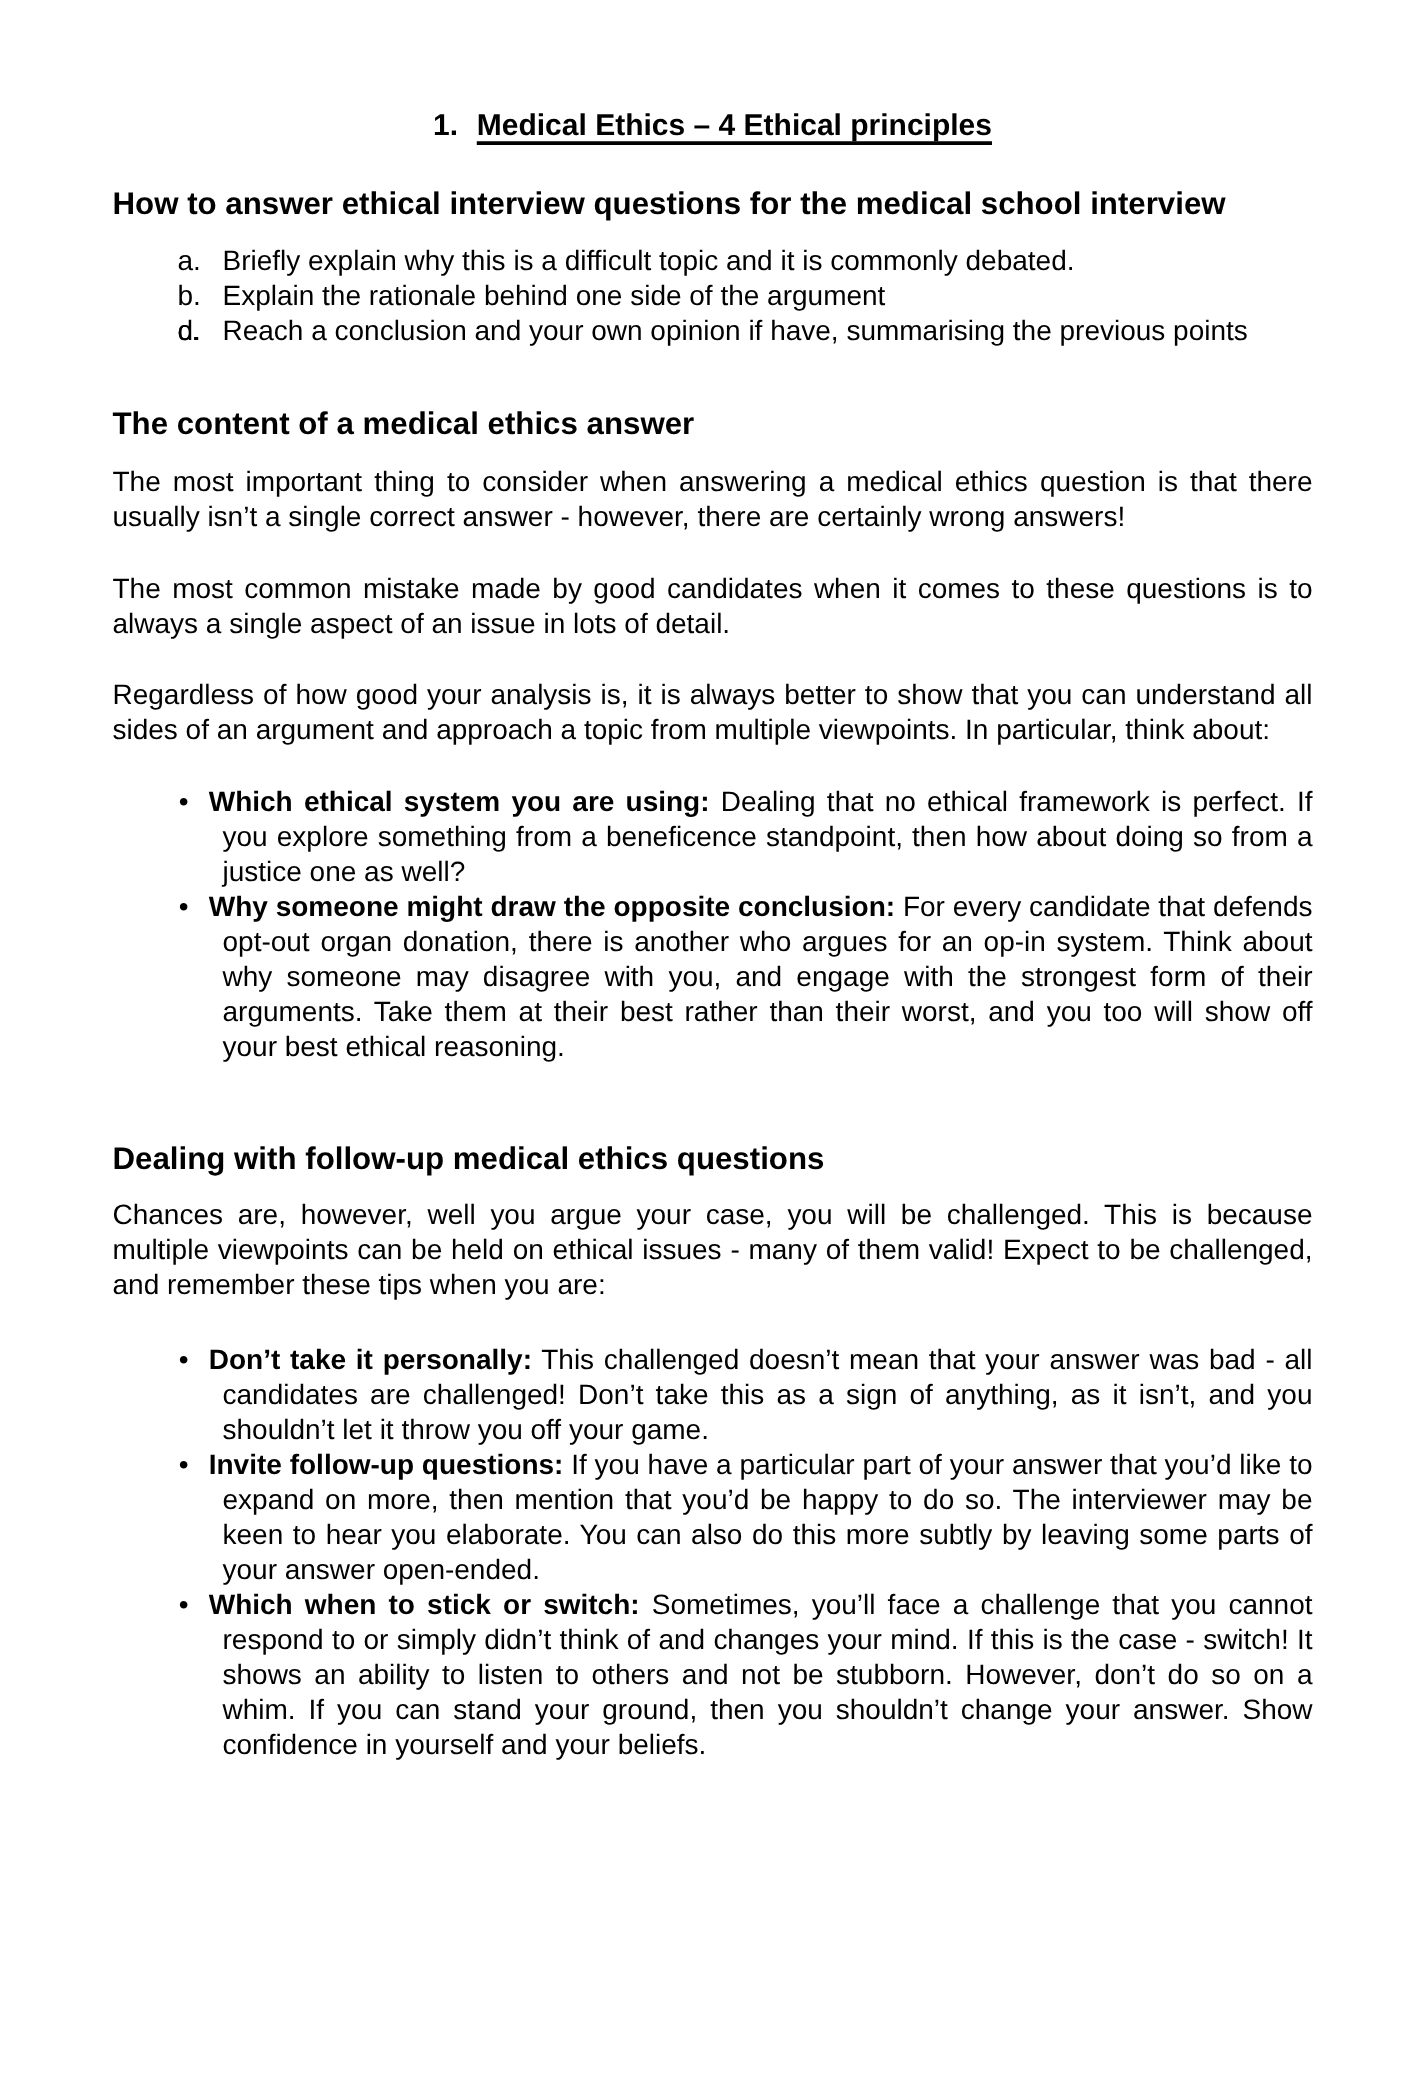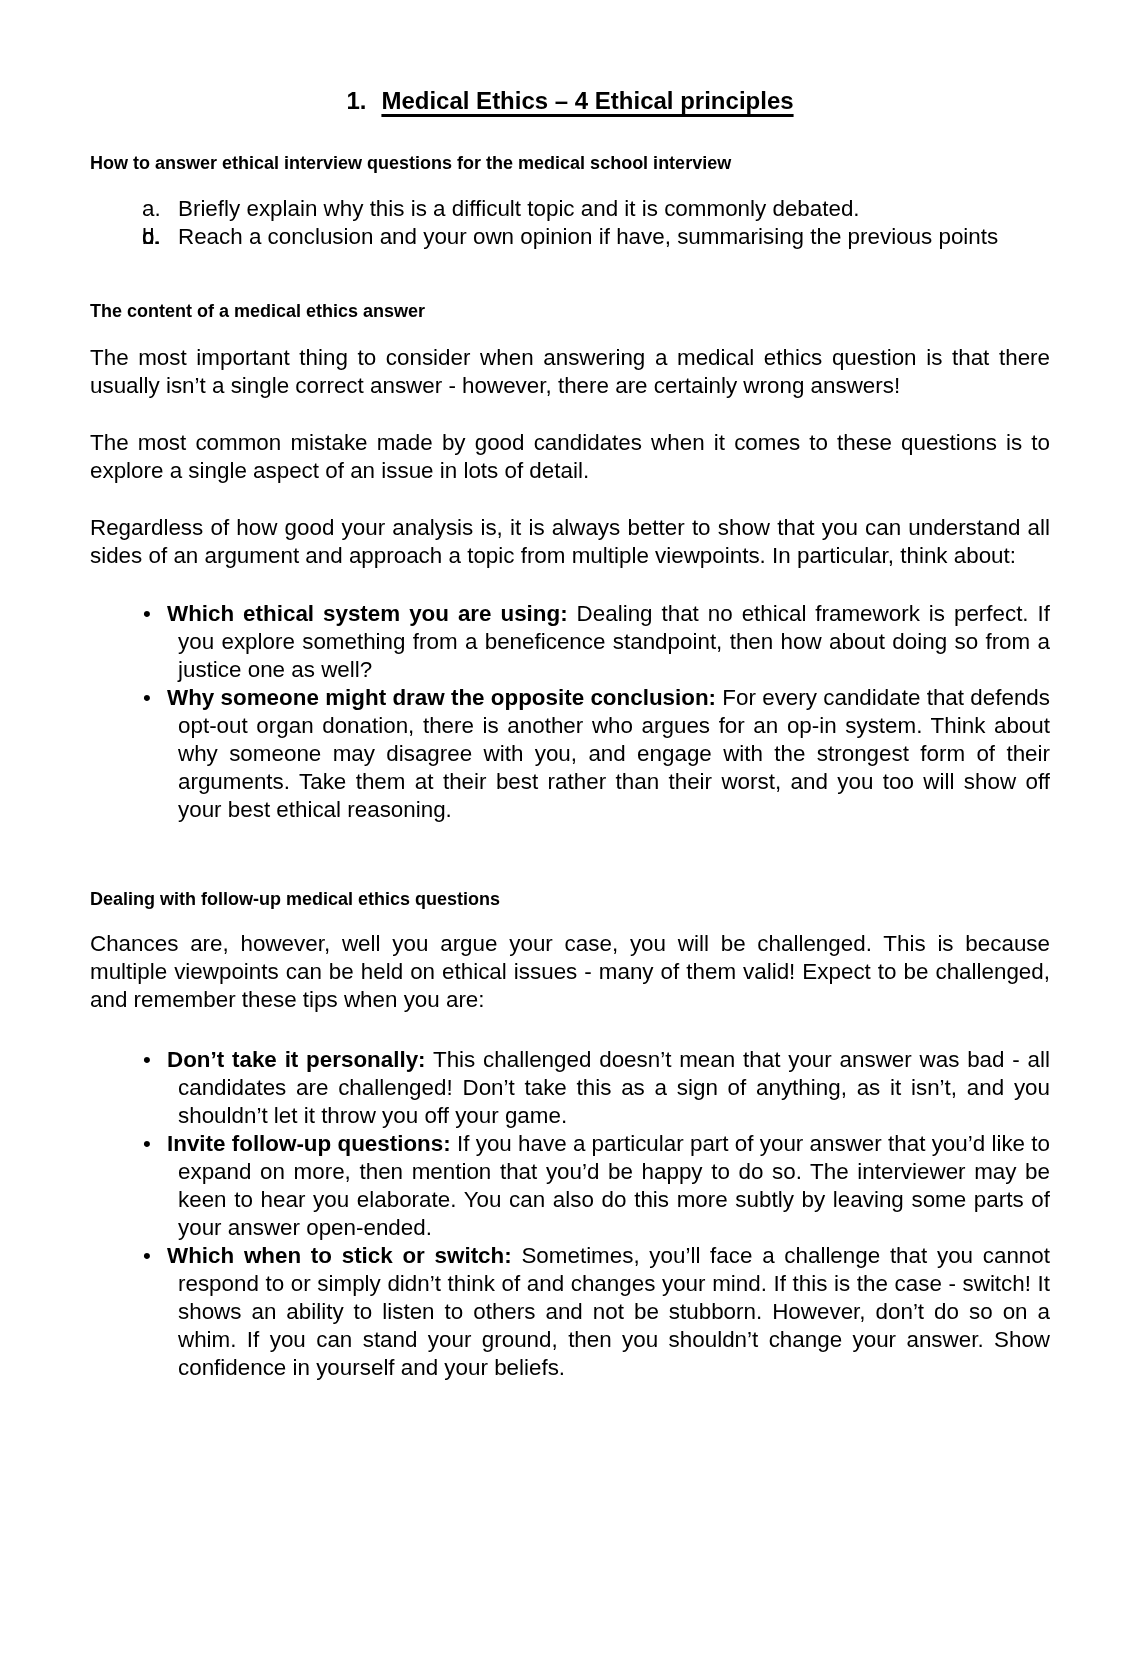--- a/index.html
+++ b/index.html
@@ -26,21 +26,21 @@
     white-space: nowrap;
   }
   .title-text {
     text-decoration: underline;
     text-decoration-thickness: 2.5px;
     text-underline-offset: 5px;
     margin-left: 15px;
   }
   .h {
     font-weight: bold;
-    font-size: 18px;
+    font-size: 25px;
     line-height: 28px;
     margin: 0;
   }
   .h-howto { margin-top: 34px; }
   .abc-list { list-style: none; margin: 18px 0 0 0; padding: 0; }
   .abc-item { position: relative; padding-left: 88px; }
   .abc-item .marker { position: absolute; left: 52px; top: 0; }
   .h-content { margin-top: 46px; }
   .para { margin: 29px 0 0 0; text-align: justify; }
   .para-first { margin-top: 19px; }
@@ -80,34 +80,35 @@
 
   <h2 class="h h-howto">How to answer ethical interview questions for the medical school interview</h2>
 
   <ol class="abc-list">
     <li class="abc-item">
       <span class="marker">a.</span>
       <span>Briefly explain why this is a difficult topic and it is commonly debated.</span>
     </li>
     <li class="abc-item">
       <span class="marker">b.</span>
+      <span>Explain the rationale behind one side of the argument</span>
     </li>
     <li class="abc-item">
       <span class="marker">c.</span>
     </li>
     <li class="abc-item">
       <span class="marker">d.</span>
       <span>Reach a conclusion and your own opinion if have, summarising the previous points</span>
     </li>
   </ol>
 
   <h2 class="h h-content">The content of a medical ethics answer</h2>
 
   <p class="para para-first">The most important thing to consider when answering a medical ethics question is that there usually isn’t a single correct answer - however, there are certainly wrong answers!</p>
-  <p class="para">The most common mistake made by good candidates when it comes to these questions is to explore a single aspect of an issue in lots of detail.</p>
+  <p class="para">The most common mistake made by good candidates when it comes to these questions is to always a single aspect of an issue in lots of detail.</p>
   <p class="para">Regardless of how good your analysis is, it is always better to show that you can understand all sides of an argument and approach a topic from multiple viewpoints. In particular, think about:</p>
 
   <ul class="bullet-list">
     <li class="bullet-item">
       <span class="marker">•</span>
       <span class="lead">Which ethical system you are using:</span>
       <span>Dealing that no ethical framework is perfect. If you explore something from a beneficence standpoint, then how about doing so from a justice one as well?</span>
     </li>
     <li class="bullet-item">
       <span class="marker">•</span>

